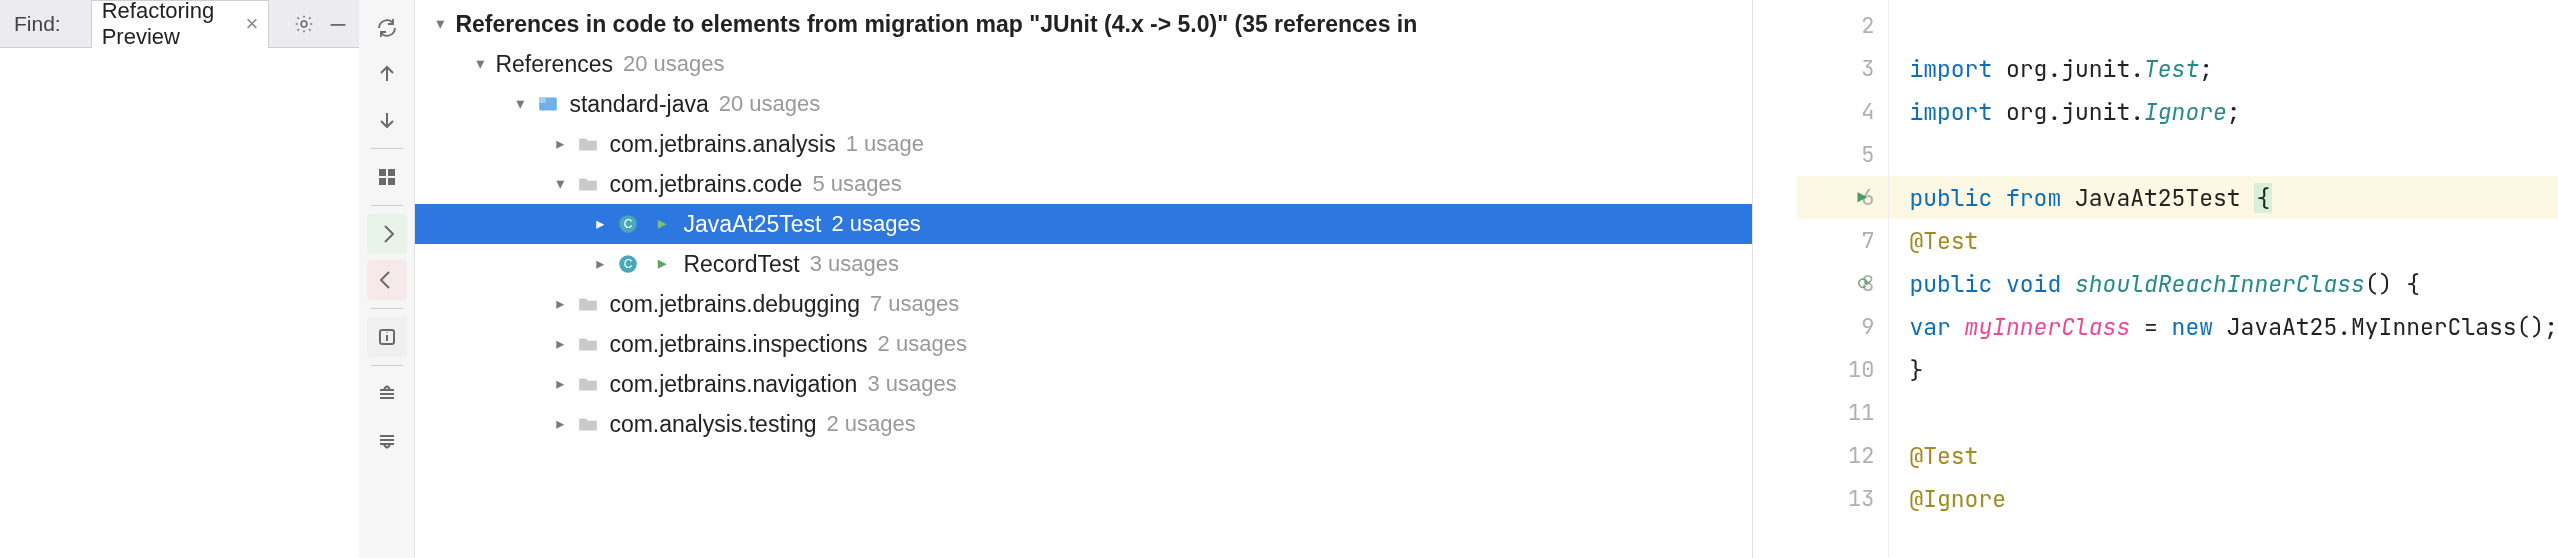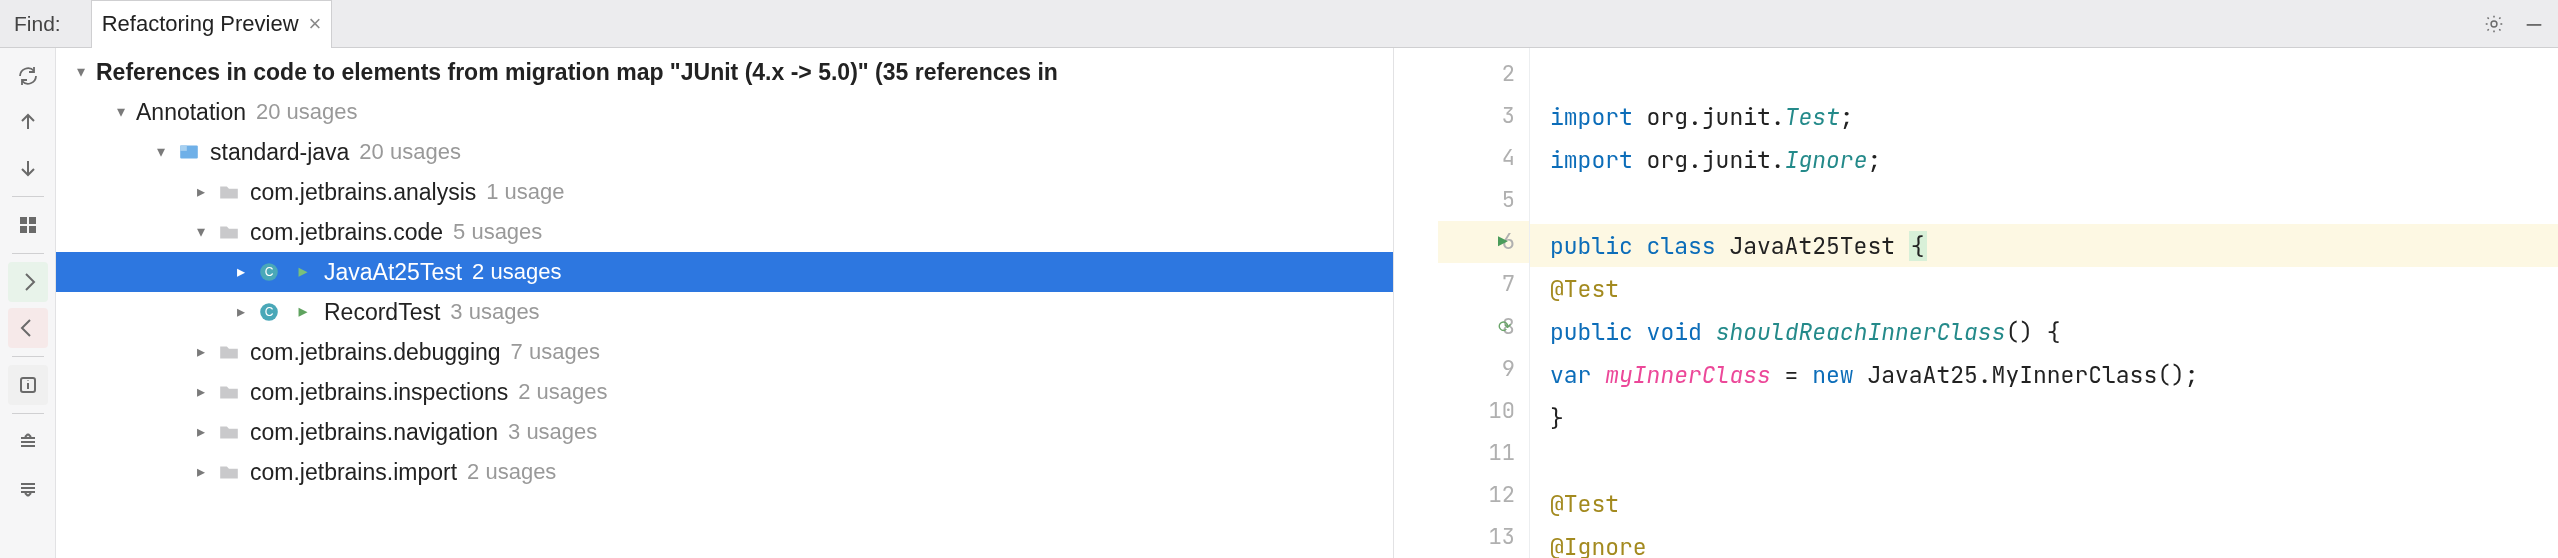--- a/index.html
+++ b/index.html
@@ -1,17 +1,17 @@
 <!DOCTYPE html>
 <html><head>
 <meta charset="utf-8">
 <style>
   * { box-sizing: border-box; margin: 0; padding: 0; }
   html, body { width: 2558px; height: 558px; font-family: -apple-system, "Segoe UI", Arial, sans-serif; font-size: 22px; background: #fff; color: #222; overflow: hidden; }
-  .root { display: flex; flex-direction: column; width: 100%; height: 100%; }
+  .root { display: flex; flex-direction: row; width: 100%; height: 100%; }
 
   
   .tabbar { display: flex; align-items: center; height: 48px; background: #ececee; border-bottom: 1px solid #cfcfd1; padding: 0 10px 0 14px; gap: 12px; }
   .tabbar .find-label { color: #444; font-size: 21px; margin-right: 18px; }
   .tab { display: flex; align-items: center; gap: 10px; padding: 4px 10px; background: #fff; border: 1px solid #cfcfd1; border-bottom: none; height: 48px; }
   .tab-close { color: #8a8a8a; font-size: 22px; line-height: 1; cursor: default; }
   .tabbar-spacer { flex: 1; }
   .tabbar-icon { color: #6a6a6a; width: 28px; height: 28px; display: flex; align-items: center; justify-content: center; }
   .tabbar-icon svg { width: 22px; height: 22px; }
 
@@ -151,21 +151,21 @@
     <div class="panels">
 
       <div class="tree-panel">
         <div class="tree">
           <div class="tree-row bold indent-0">
             <span class="arrow down"></span>
             <span class="label">References in code to elements from migration map "JUnit (4.x -&gt; 5.0)"  (35 references in</span>
           </div>
           <div class="tree-row indent-1">
             <span class="arrow down"></span>
-            <span class="label">Annotation</span>
+            <span class="label">References</span>
             <span class="count">20 usages</span>
           </div>
           <div class="tree-row indent-2">
             <span class="arrow down"></span>
             <span class="icon module-icon">
                 <svg viewBox="0 0 20 20">
                   <rect x="2" y="4" width="16" height="12" rx="1" fill="#6fb0e8"></rect>
                   <rect x="2" y="4" width="6" height="5" fill="#a7d0f0"></rect>
                 </svg>
               </span>
@@ -249,21 +249,21 @@
             <span class="label">com.jetbrains.navigation</span>
             <span class="count">3 usages</span>
           </div>
           <div class="tree-row indent-3">
             <span class="arrow right"></span>
             <span class="icon folder-icon">
                 <svg viewBox="0 0 20 20">
                   <path d="M2 5h6l2 2h8v9H2z" fill="#c9c9cb"></path>
                 </svg>
               </span>
-            <span class="label">com.jetbrains.import</span>
+            <span class="label">com.analysis.testing</span>
             <span class="count">2 usages</span>
           </div>
 
         </div>
       </div>
 
       <div class="editor-panel">
         <div class="gutter">
           <div class="gline">
               <span>2</span>
@@ -302,21 +302,21 @@
             </div>
           <div class="gline">
               <span>13</span>
             </div>
         </div>
         <div class="code">
           <div class="cline"></div>
           <div class="cline"><span class="kw">import </span><span>org.junit.</span><span class="name">Test</span><span>;</span></div>
           <div class="cline"><span class="kw">import </span><span>org.junit.</span><span class="name">Ignore</span><span>;</span></div>
           <div class="cline"></div>
-          <div class="cline highlight"><span class="kw">public class </span><span class="classname">JavaAt25Test </span><span class="braceA">{</span></div>
+          <div class="cline highlight"><span class="kw">public from </span><span class="classname">JavaAt25Test </span><span class="braceA">{</span></div>
           <div class="cline">    <span class="ann">@Test</span></div>
           <div class="cline">    <span class="kw">public </span><span class="kw">void </span><span class="name">shouldReachInnerClass</span><span>() {</span></div>
           <div class="cline">        <span class="kw">var </span><span class="purp">myInnerClass</span><span> = </span><span class="kw">new </span><span>JavaAt25.MyInnerClass();</span></div>
           <div class="cline">    <span>}</span></div>
           <div class="cline"></div>
           <div class="cline">    <span class="ann">@Test</span></div>
           <div class="cline">    <span class="ann">@Ignore</span></div>
         </div>
       </div>
     </div>

